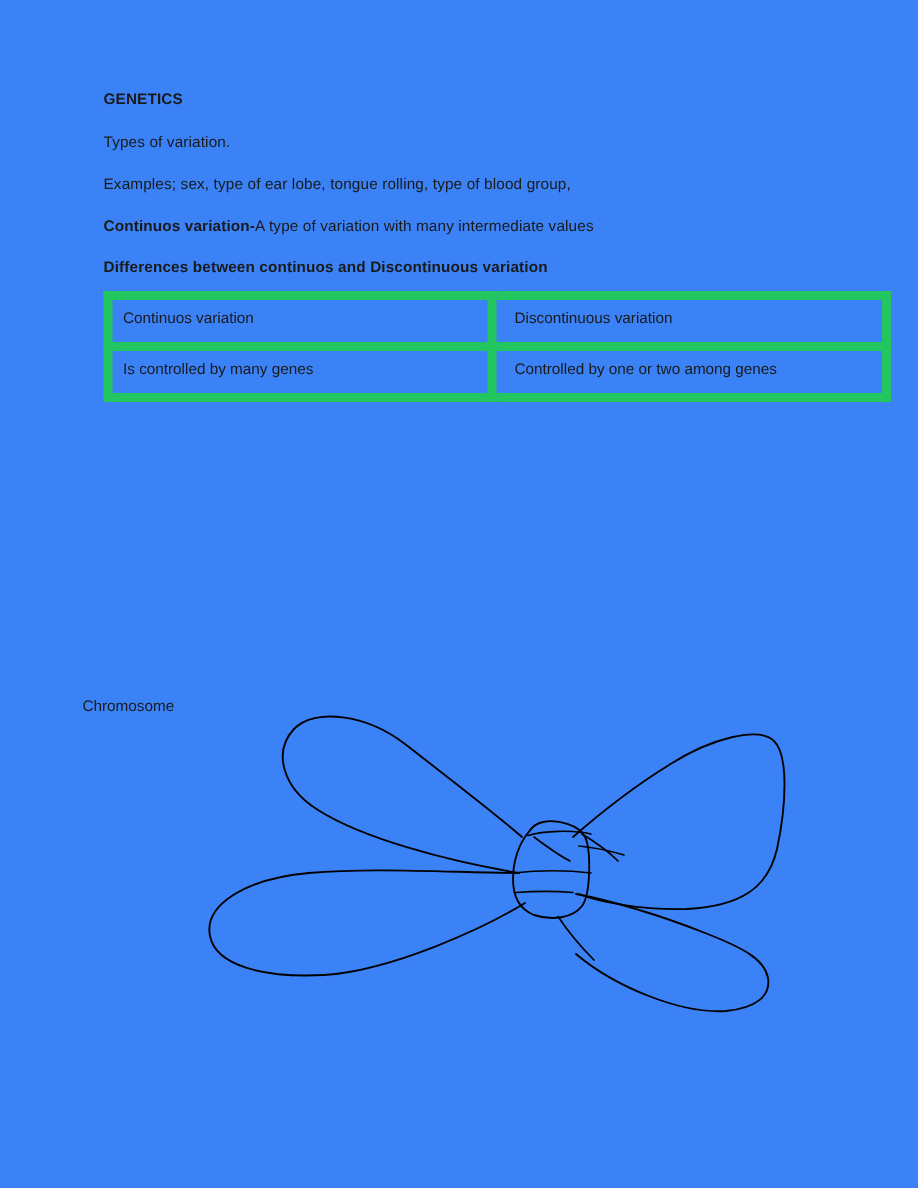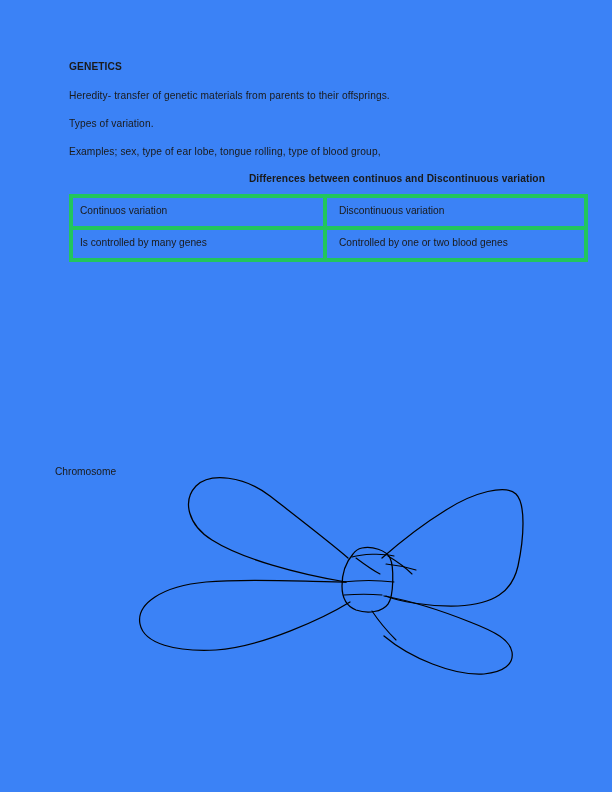--- a/index.html
+++ b/index.html
@@ -34,31 +34,30 @@
   .line.heading {
     font-weight: bold;
     margin-bottom: 19px;
   }
   .line b {
     font-weight: bold;
   }
   .line.tbl-title {
     font-weight: bold;
     margin-bottom: 9px;
-    text-align: right;
   }
 
   
   .diff-table {
     border-collapse: collapse;
     width: 474px;
     table-layout: fixed;
   }
   .diff-table td {
-    border: 4px solid #22c55e;
+    border: 6px solid #22c55e;
     font-size: 10.2px;
     color: #1a1a1a;
     line-height: 1.45;
     padding: 6px 7px 7px 7px;
     vertical-align: top;
   }
   .diff-table td.col-a { width: 236px; }
   .diff-table td.col-b { width: 238px; padding-left: 12px; }
   .diff-table tr.r1 td { height: 15px; }
   .diff-table tr.r2 td { height: 15px; }
@@ -104,37 +103,37 @@
 </style>
 </head>
 <body>
 
 <div id="page">
 
   <div class="doc-body">
 
     <p class="line heading">GENETICS</p>
 
-    <p class="line">Heredity- transfer of genetic materials from parents to their offsprings.</p>
     <p class="line">Types of variation.</p>
 
     <p class="line">Examples; sex, type of ear lobe, tongue rolling, type of blood group,</p>
 
+    <p class="line"><b>Continuos variation-</b><span>A type of variation with many intermediate values</span></p>
 
     <p class="line tbl-title">Differences between continuos and Discontinuous variation</p>
 
     <table class="diff-table">
       <tbody>
         <tr class="r1">
           <td class="col-a">Continuos variation</td>
           <td class="col-b">Discontinuous variation</td>
         </tr>
         <tr class="r2">
           <td class="col-a">Is controlled by many genes</td>
-          <td class="col-b">Controlled by one or two blood  genes</td>
+          <td class="col-b">Controlled by one or two among  genes</td>
         </tr>
       </tbody>
     </table>
 
   </div>
 
   <div class="fig-label">Chromosome</div>
 
   <div id="chromosome-figure">
     <svg width="440" height="200" viewBox="0 0 440 200" xmlns="http://www.w3.org/2000/svg">

